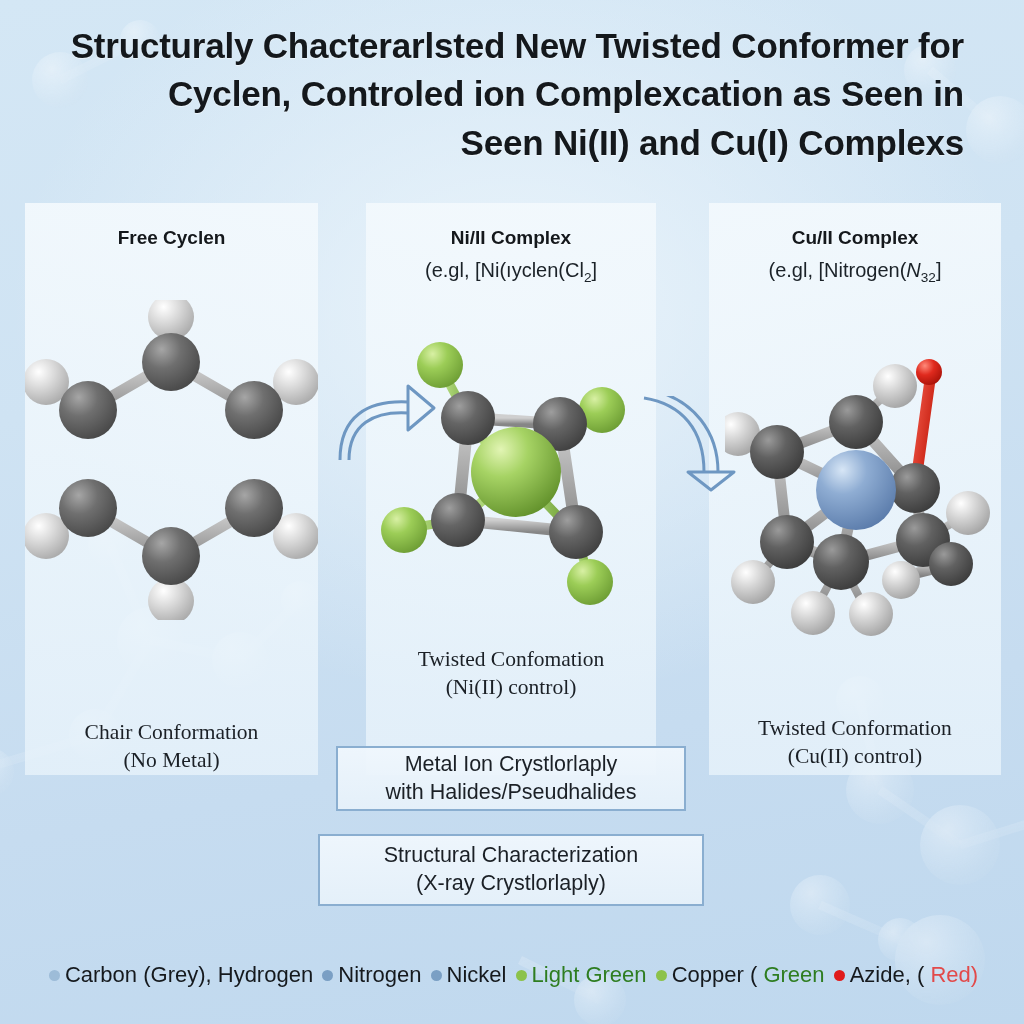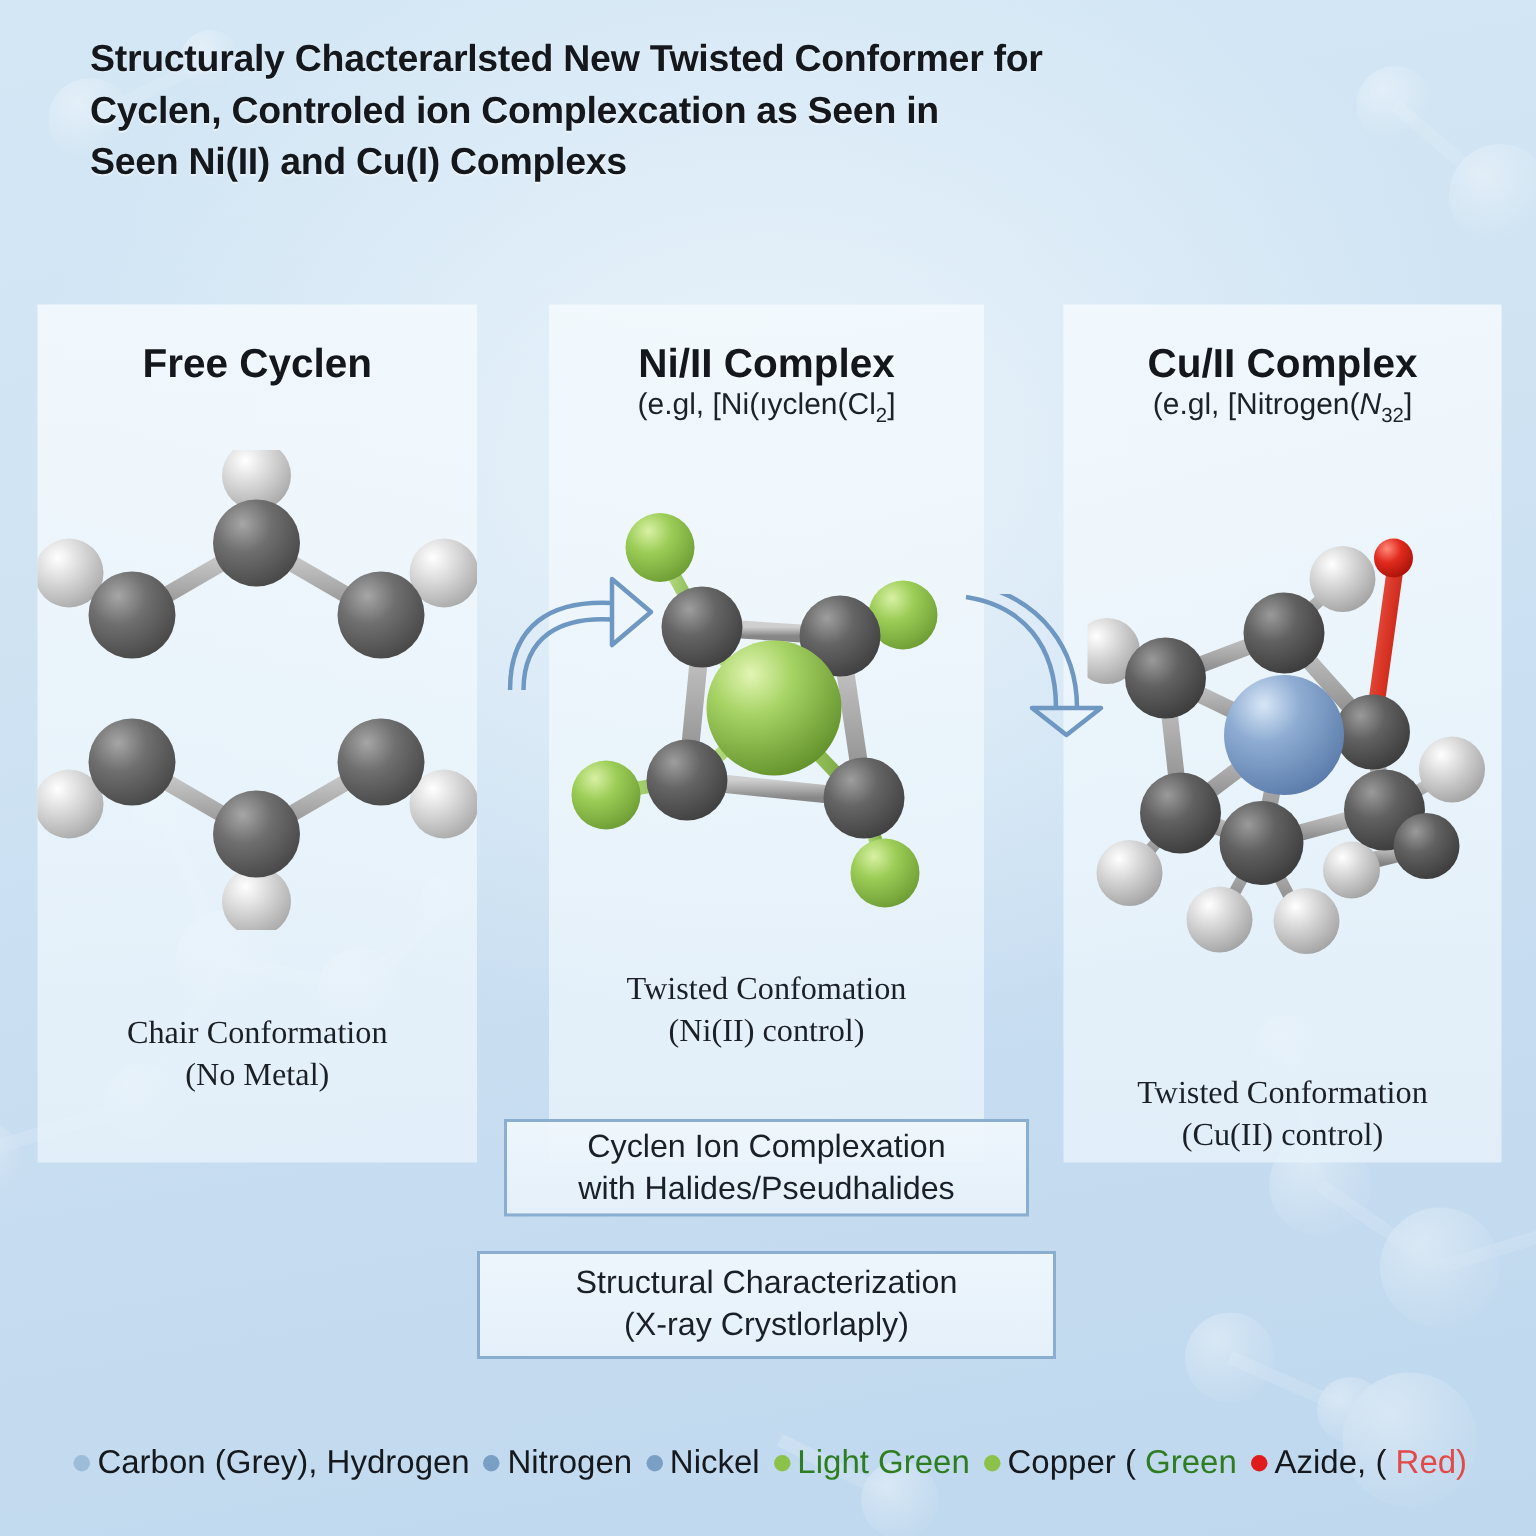--- a/index.html
+++ b/index.html
@@ -31,22 +31,22 @@
     opacity: 0.5;
     pointer-events: none;
   }
 
   
   #title {
     position: absolute;
     left: 60px;
     top: 22px;
     width: 904px;
-    text-align: left;
-    font-size: 25px;
+    text-align: right;
+    font-size: 35px;
     font-weight: bold;
     line-height: 1.38;
     color: #14181c;
     letter-spacing: -0.2px;
     text-shadow: 0 1px 1px rgba(255,255,255,0.55);
   }
 
   
   .panel {
     position: absolute;
@@ -57,21 +57,21 @@
   #panel-free   { left: 25px;  width: 293px; }
   #panel-ni     { left: 366px; width: 290px; }
   #panel-cu     { left: 709px; width: 292px; }
 
   .panel-title {
     position: absolute;
     left: 0;
     right: 0;
     top: 24px;
     text-align: center;
-    font-size: 27px;
+    font-size: 19px;
     font-weight: bold;
     color: #14181c;
     text-shadow: 0 1px 1px rgba(255,255,255,0.6);
   }
   .panel-sub {
     position: absolute;
     left: 0;
     right: 0;
     top: 56px;
     text-align: center;
@@ -84,21 +84,21 @@
   .panel-caption {
     position: absolute;
     left: 0;
     right: 0;
     text-align: center;
     font-size: 21.5px;
     line-height: 1.3;
     color: #1b2026;
     font-family: Liberation Serif, serif;
   }
-  #caption-free { top: 472px; }
+  #caption-free { top: 516px; }
   #caption-ni   { top: 443px; }
   #caption-cu   { top: 512px; }
 
   
   .mol {
     position: absolute;
   }
   #mol-free { left: 25px;  top: 300px; width: 293px; height: 320px; }
   #mol-ni   { left: 380px; top: 320px; width: 280px; height: 300px; }
   #mol-cu   { left: 725px; top: 350px; width: 280px; height: 290px; }
@@ -450,21 +450,21 @@
   </svg>
 
   <svg class="arrow" id="arrow-2" viewBox="0 0 116 96">
     <path d="M6 2 C 44 8, 66 34, 66 76" fill="none" stroke="#6e97c2" stroke-width="3"></path>
     <path d="M14 -6 C 56 4, 80 36, 80 76" fill="none" stroke="#6e97c2" stroke-width="3"></path>
     <path d="M50 76 L73 94 L96 76 L80 76 L66 76 Z" fill="none" stroke="#6e97c2" stroke-width="3" stroke-linejoin="round"></path>
   </svg>
 
   <div class="callout" id="callout-complexation">
     <div>
-      <div>Cyclen Ion Complexation</div>
+      <div>Metal Ion Crystlorlaply</div>
       <div>with Halides/Pseudhalides</div>
     </div>
   </div>
 
   <div class="callout" id="callout-characterization">
     <div>
       <div>Structural Characterization</div>
       <div>(X-ray Crystlorlaply)</div>
     </div>
   </div>

